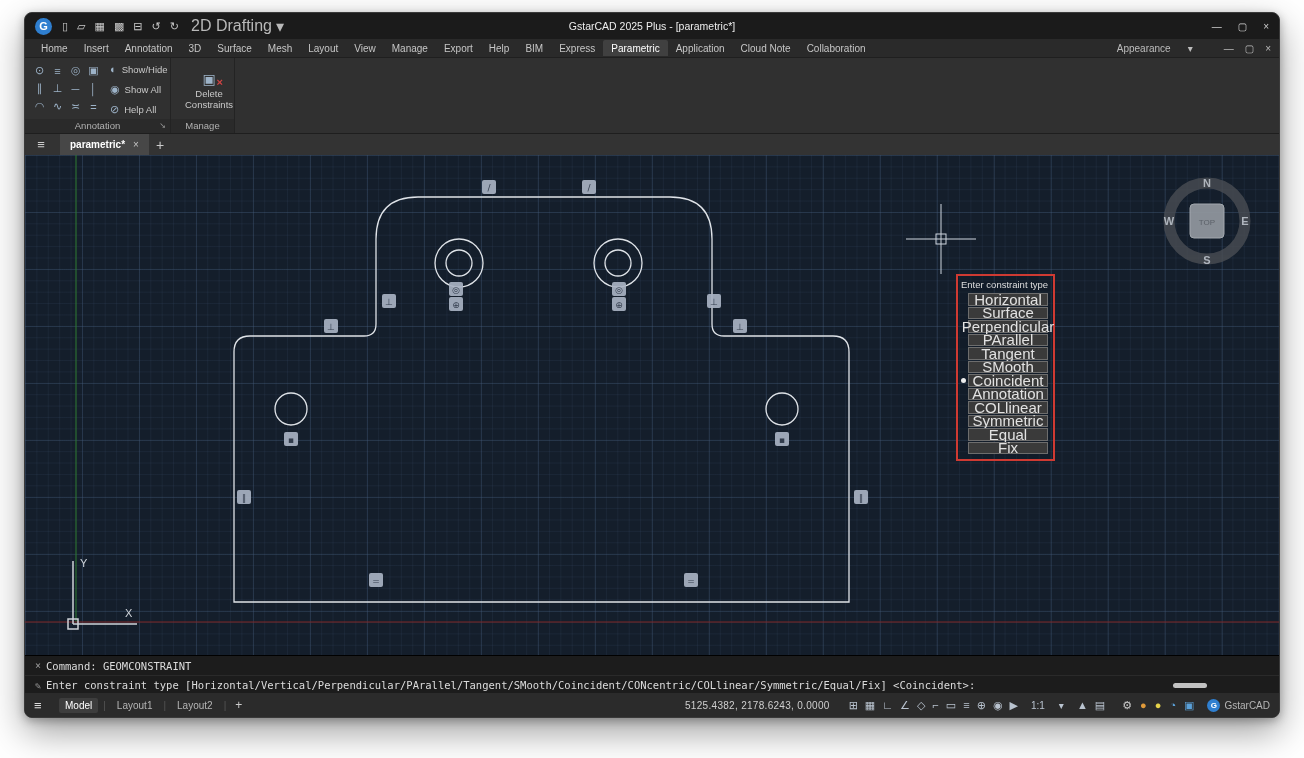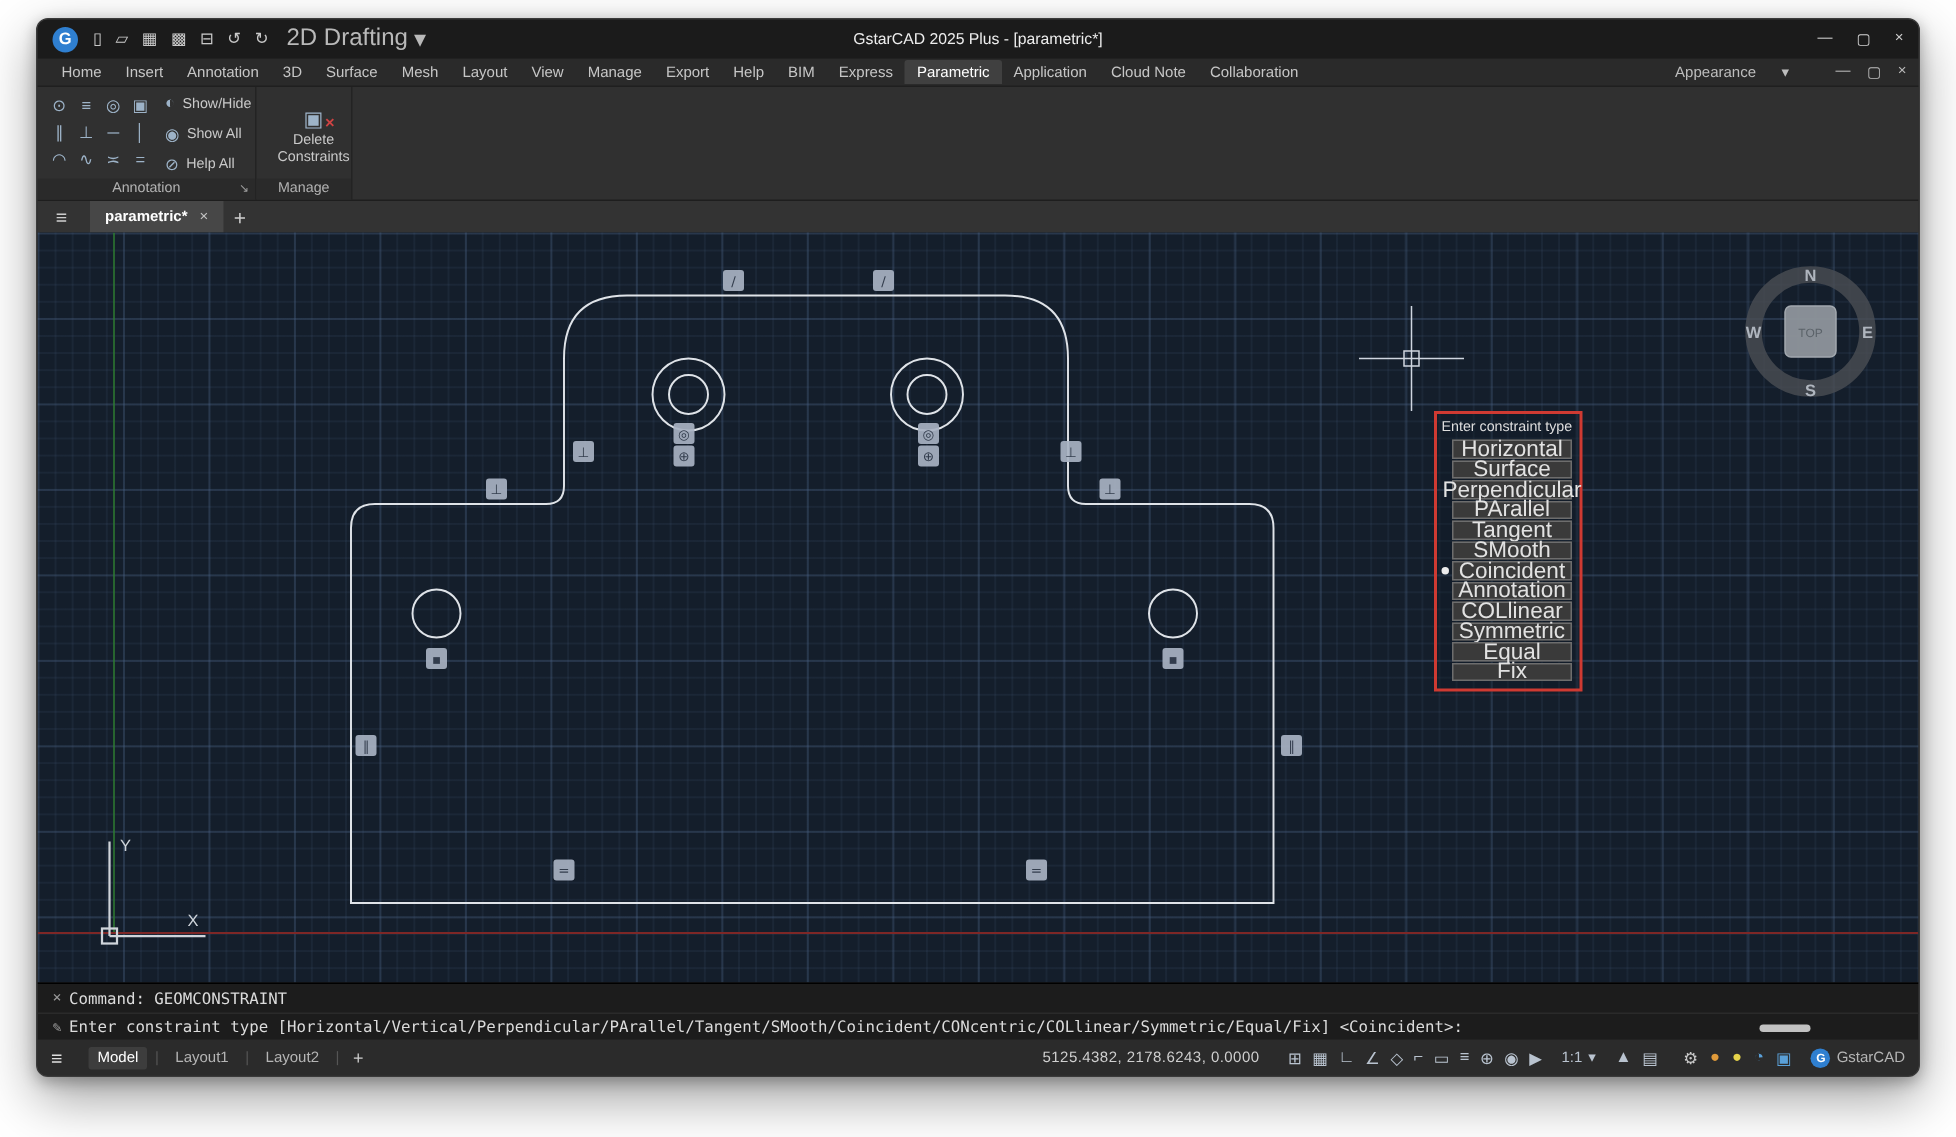--- a/index.html
+++ b/index.html
@@ -68,21 +68,21 @@
   
   .statusbar{height:24px;background:#2b2b2b;display:flex;align-items:center;flex:none;padding:0 9px;gap:5px;font-size:10px;color:#c5c5c5}
   .sb-menu{font-size:13px;color:#ddd;width:20px;cursor:pointer}
   .sb-tab{padding:2px 6px;cursor:pointer;color:#b5b5b5}
   .sb-tab.active{color:#fff;font-weight:normal;background:#3d3d3d;border-radius:2px}
   .sb-sep{color:#555}
   .sb-plus{color:#ccc;font-size:12px;cursor:pointer;padding:0 4px}
   .sb-coords{margin-left:auto;color:#cfcfcf;letter-spacing:.3px;white-space:nowrap}
   .sb-icons{display:flex;gap:7px;margin-left:14px;color:#b9c3cf;font-size:11px}
   .sb-icons span{cursor:pointer}
-  .sb-scale{display:flex;align-items:flex-end;gap:4px;margin-left:8px;color:#b9c3cf;cursor:pointer}
+  .sb-scale{display:flex;align-items:flex-end;gap:14px;margin-left:8px;color:#b9c3cf;cursor:pointer}
   .sb-right{display:flex;gap:8px;align-items:center;margin-left:12px;font-size:11px}
   .sb-right span{cursor:pointer}
   .ic-gray{color:#c9c9c9}.ic-orange{color:#e09a3a}.ic-yellow{color:#e6d34a}.ic-blue{color:#5aa0d8}
   .sb-brand{display:flex;align-items:center;gap:4px;color:#b5b5b5;font-size:10px;margin-left:8px}
   .minilogo{width:13px;height:13px;border-radius:50%;background:#2f7fd0;color:#fff;font-size:8px;font-weight:bold;display:flex;align-items:center;justify-content:center}
 </style>
 </head>
 <body>
 
 <div class="window">

